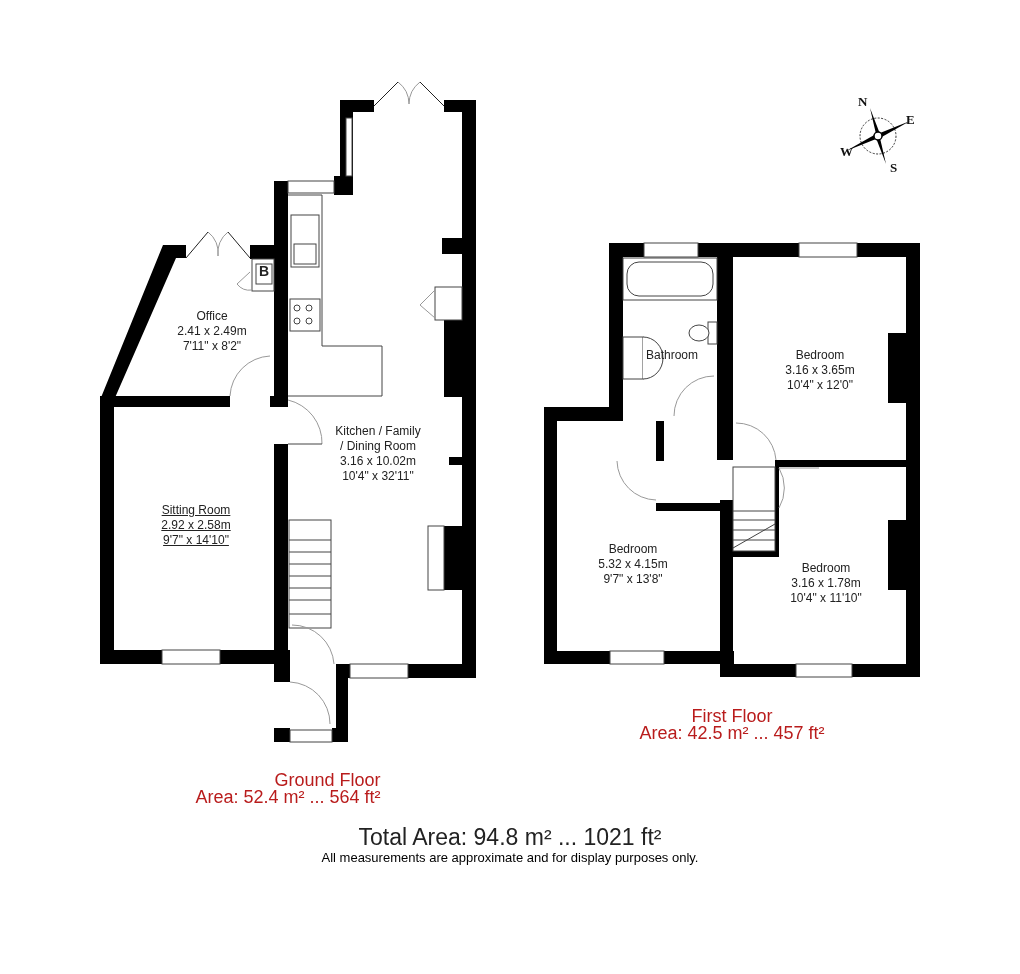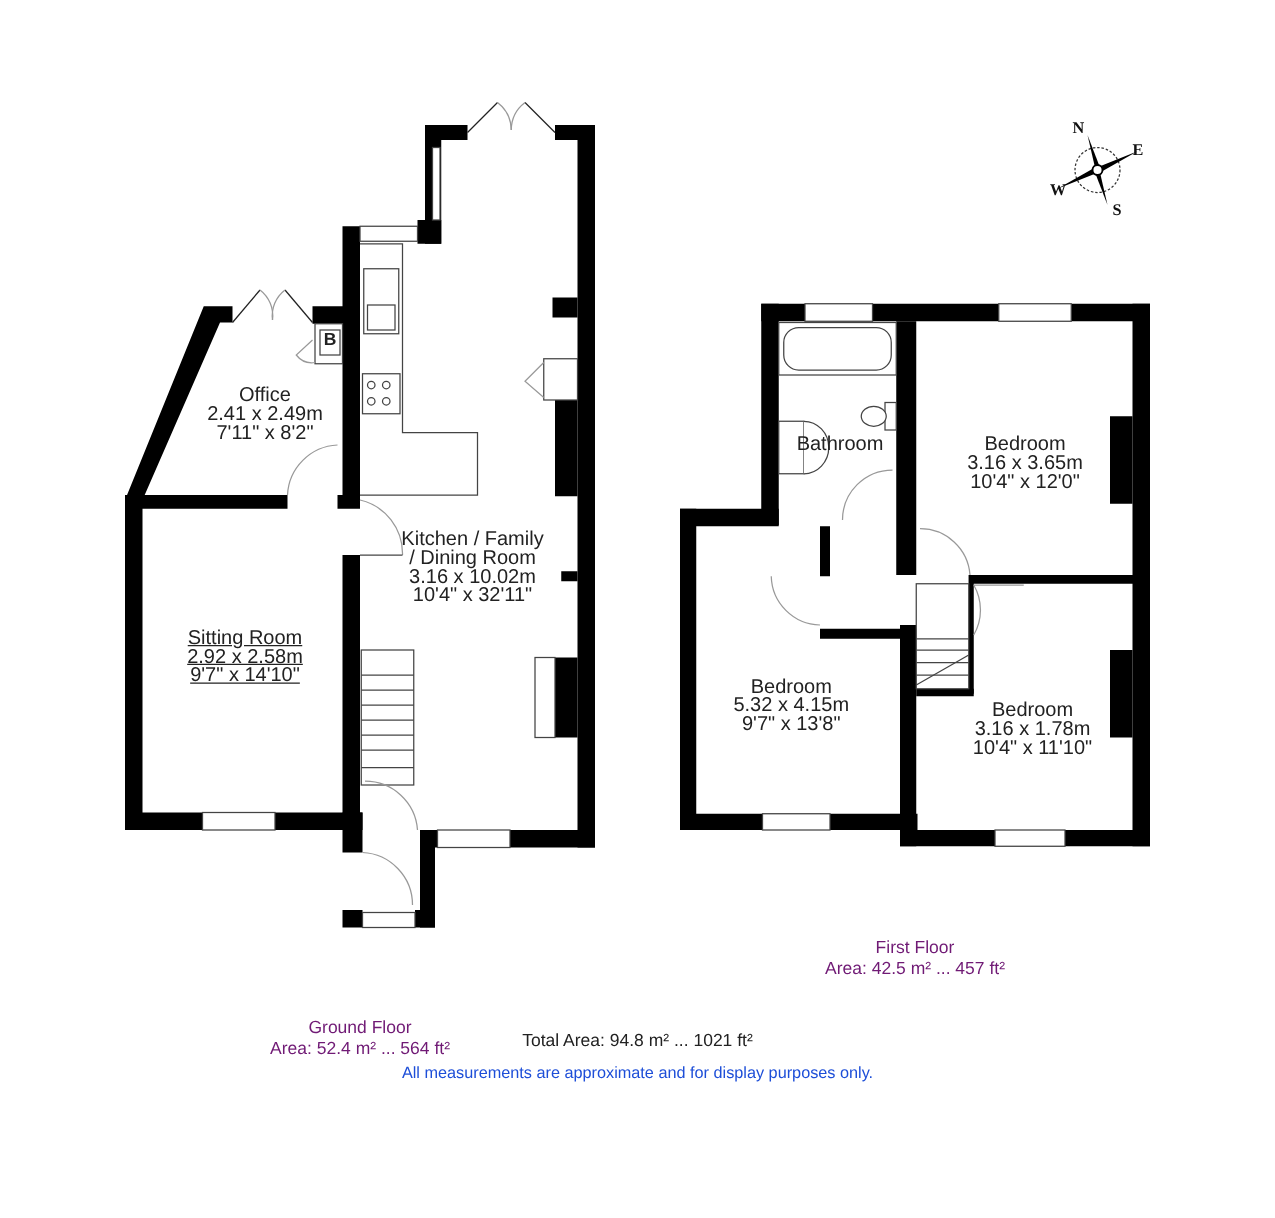--- a/index.html
+++ b/index.html
@@ -1,22 +1,22 @@
 <!DOCTYPE html>
 <html><head>
 <meta charset="utf-8">
 <style>
   html, body { margin:0; padding:0; background:#ffffff; }
   body { width:1020px; height:974px; position:relative; overflow:hidden;
          font-family:"Liberation Sans", sans-serif; color:#222; }
   svg.plan { position:absolute; left:0; top:0; }
-  .label { position:absolute; text-align:center; font-size:16px; line-height:15px; color:#222; transform:translateX(-50%); white-space:nowrap; }
-  .floor-label { position:absolute; text-align:center; font-size:14px; line-height:17px; color:#701a75; transform:translateX(-50%); white-space:nowrap;margin-top:41px; }
-  .total { position:absolute; left:50%; transform:translateX(-50%); top:824px; font-size:14px; color:#222; white-space:nowrap; }
-  .note { position:absolute; left:50%; transform:translateX(-50%); top:850px; font-size:13px; color:#1d4ed8; white-space:nowrap; }
+  .label { position:absolute; text-align:center; font-size:12px; line-height:15px; color:#222; transform:translateX(-50%); white-space:nowrap; }
+  .floor-label { position:absolute; text-align:center; font-size:18px; line-height:17px; color:#b91c1c; transform:translateX(-50%); white-space:nowrap; }
+  .total { position:absolute; left:50%; transform:translateX(-50%); top:824px; font-size:23px; color:#222; white-space:nowrap; }
+  .note { position:absolute; left:50%; transform:translateX(-50%); top:850px; font-size:13px; color:#000000; white-space:nowrap; }
   .compass-letter { position:absolute; font-family:"Liberation Serif", serif; font-weight:bold; font-size:13px; color:#111; }
 </style>
 </head>
 <body>
 
 <svg class="plan" width="1020" height="974" viewBox="0 0 1020 974">
   <g fill="#000">
 
     <rect x="340" y="100" width="34" height="12"></rect>
     <rect x="444" y="100" width="32" height="12"></rect>
@@ -171,21 +171,21 @@
   <div>Bedroom</div>
   <div>5.32 x 4.15m</div>
   <div>9'7" x 13'8"</div>
 </div>
 <div class="label" style="left:826px; top:561px;">
   <div>Bedroom</div>
   <div>3.16 x 1.78m</div>
   <div>10'4" x 11'10"</div>
 </div>
 
-<div class="floor-label" style="left:288px; top:772px;">
+<div class="floor-label" style="left:288px; top:772px;text-align:right;">
   <div>Ground Floor</div>
   <div>Area: 52.4 m² ... 564 ft²</div>
 </div>
 <div class="floor-label" style="left:732px; top:708px;">
   <div>First Floor</div>
   <div>Area: 42.5 m² ... 457 ft²</div>
 </div>
 
 <div class="total">Total Area: 94.8 m² ... 1021 ft²</div>
 <div class="note">All measurements are approximate and for display purposes only.</div>

